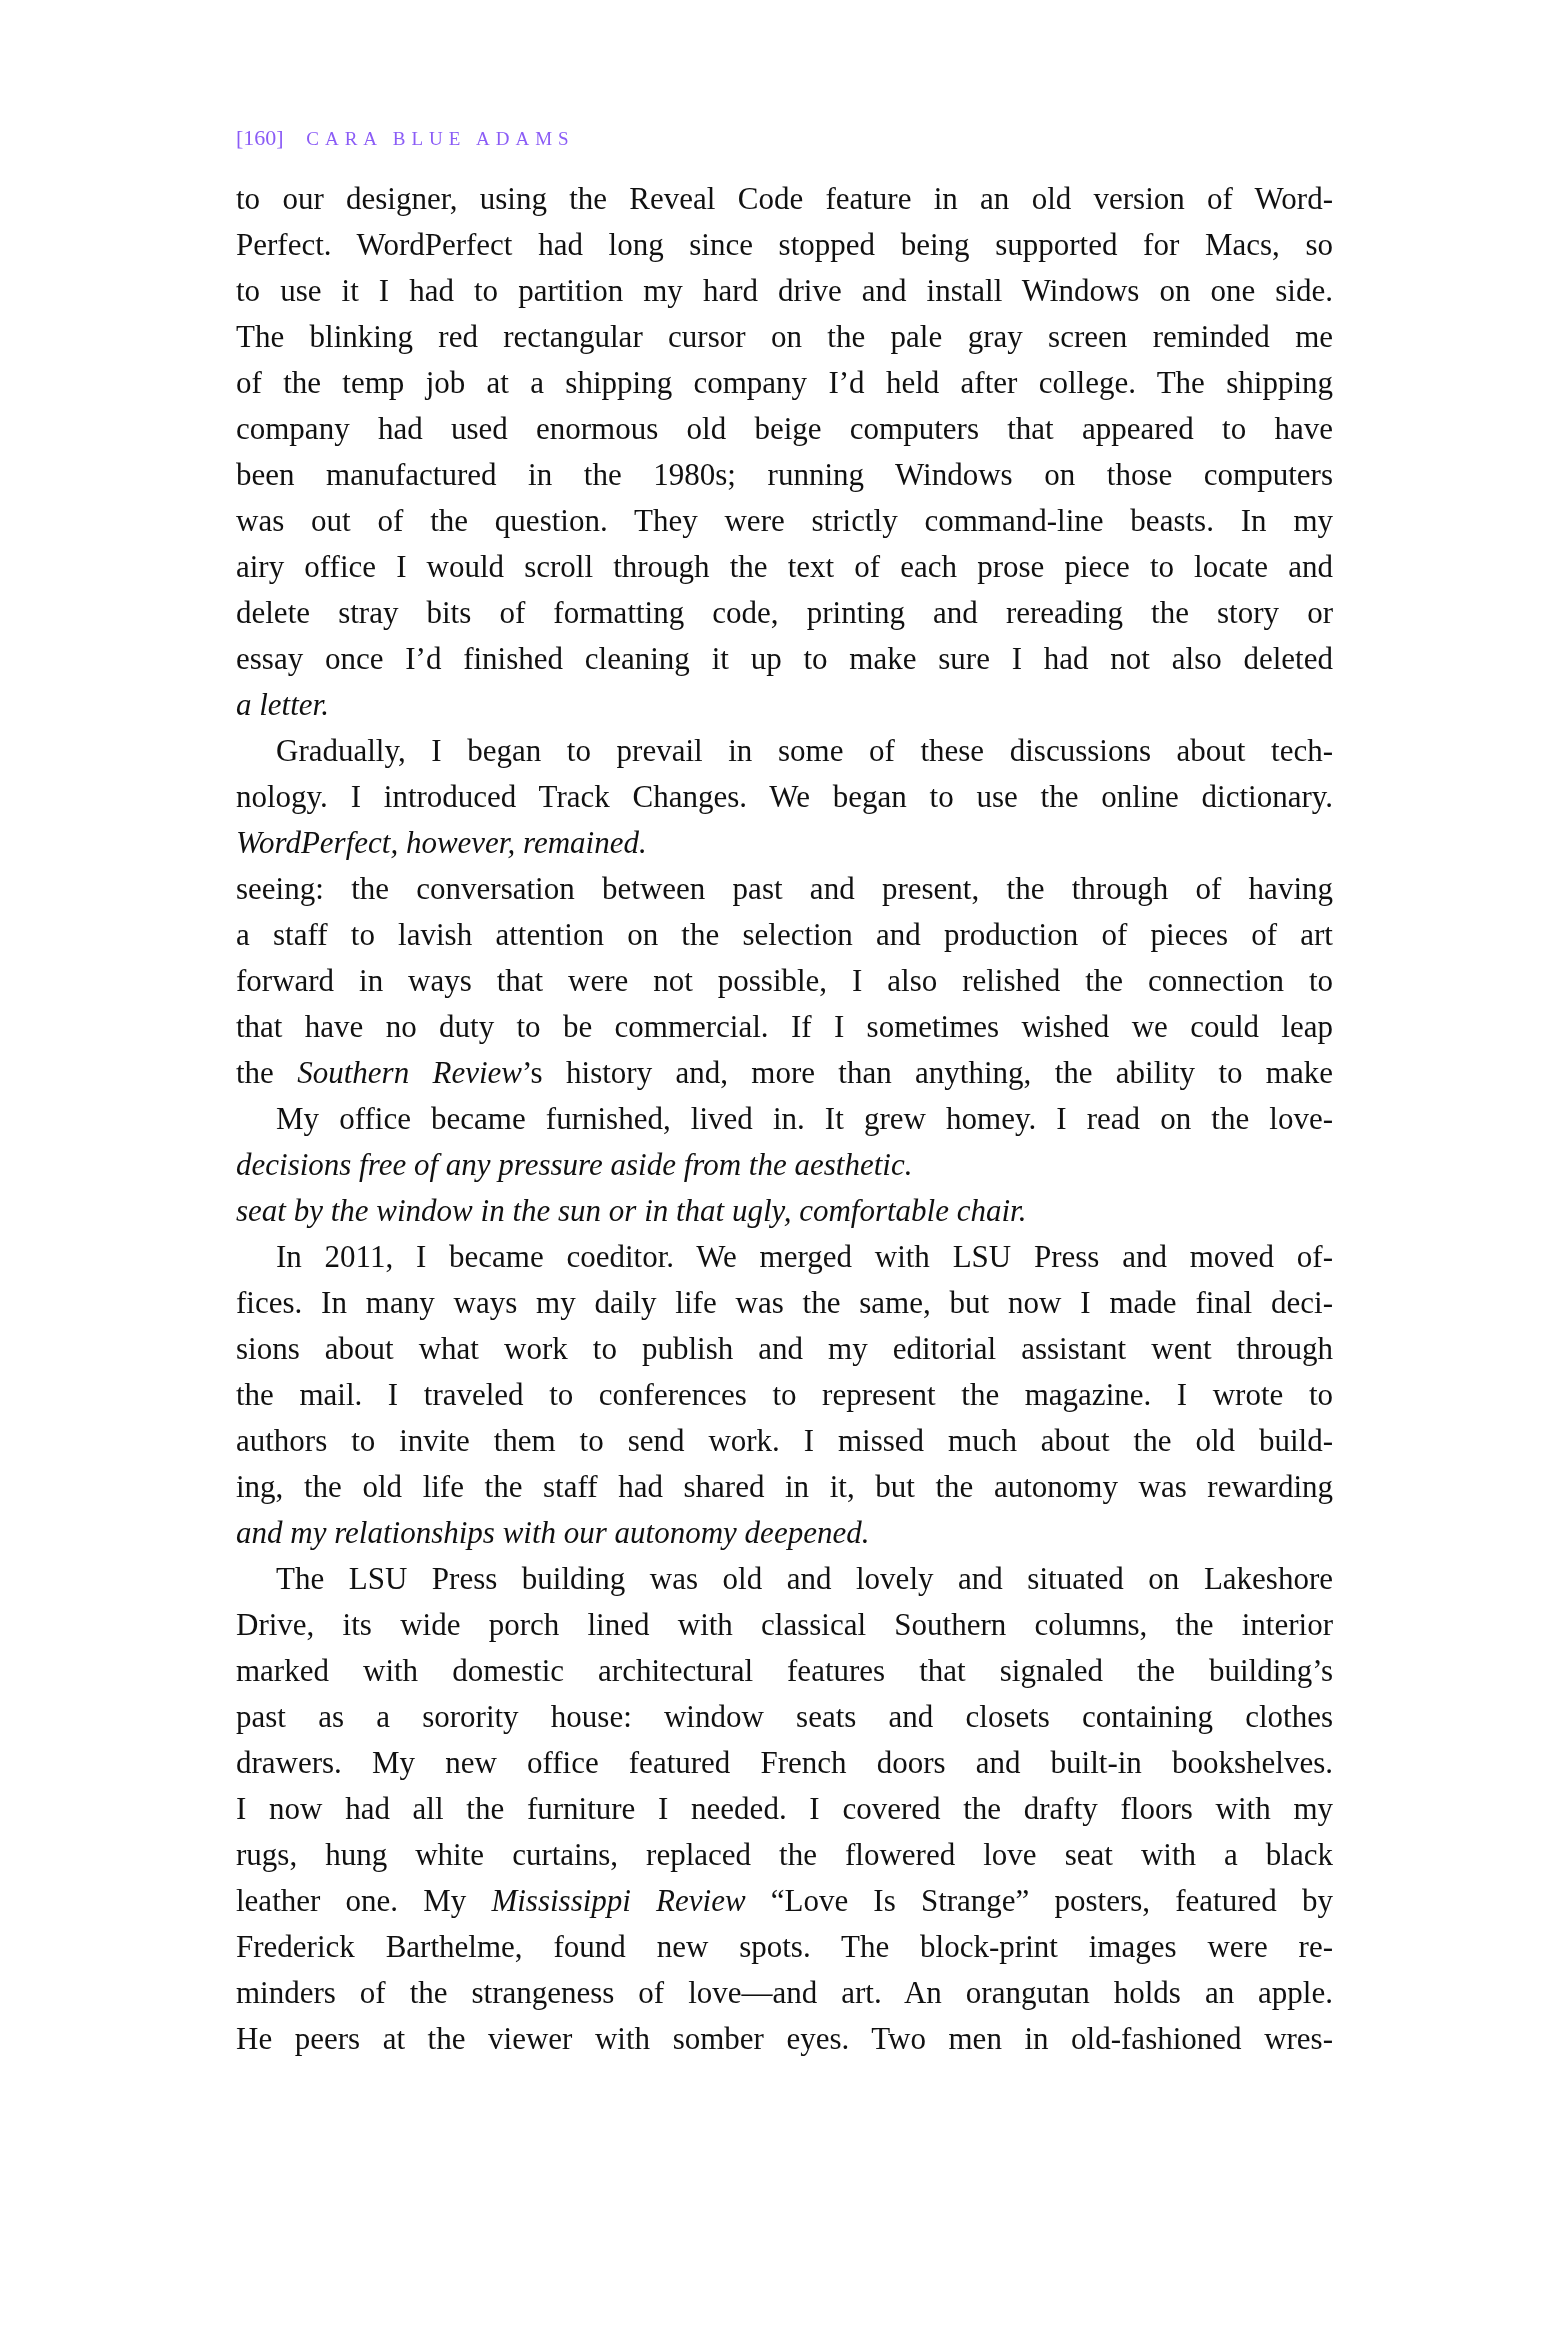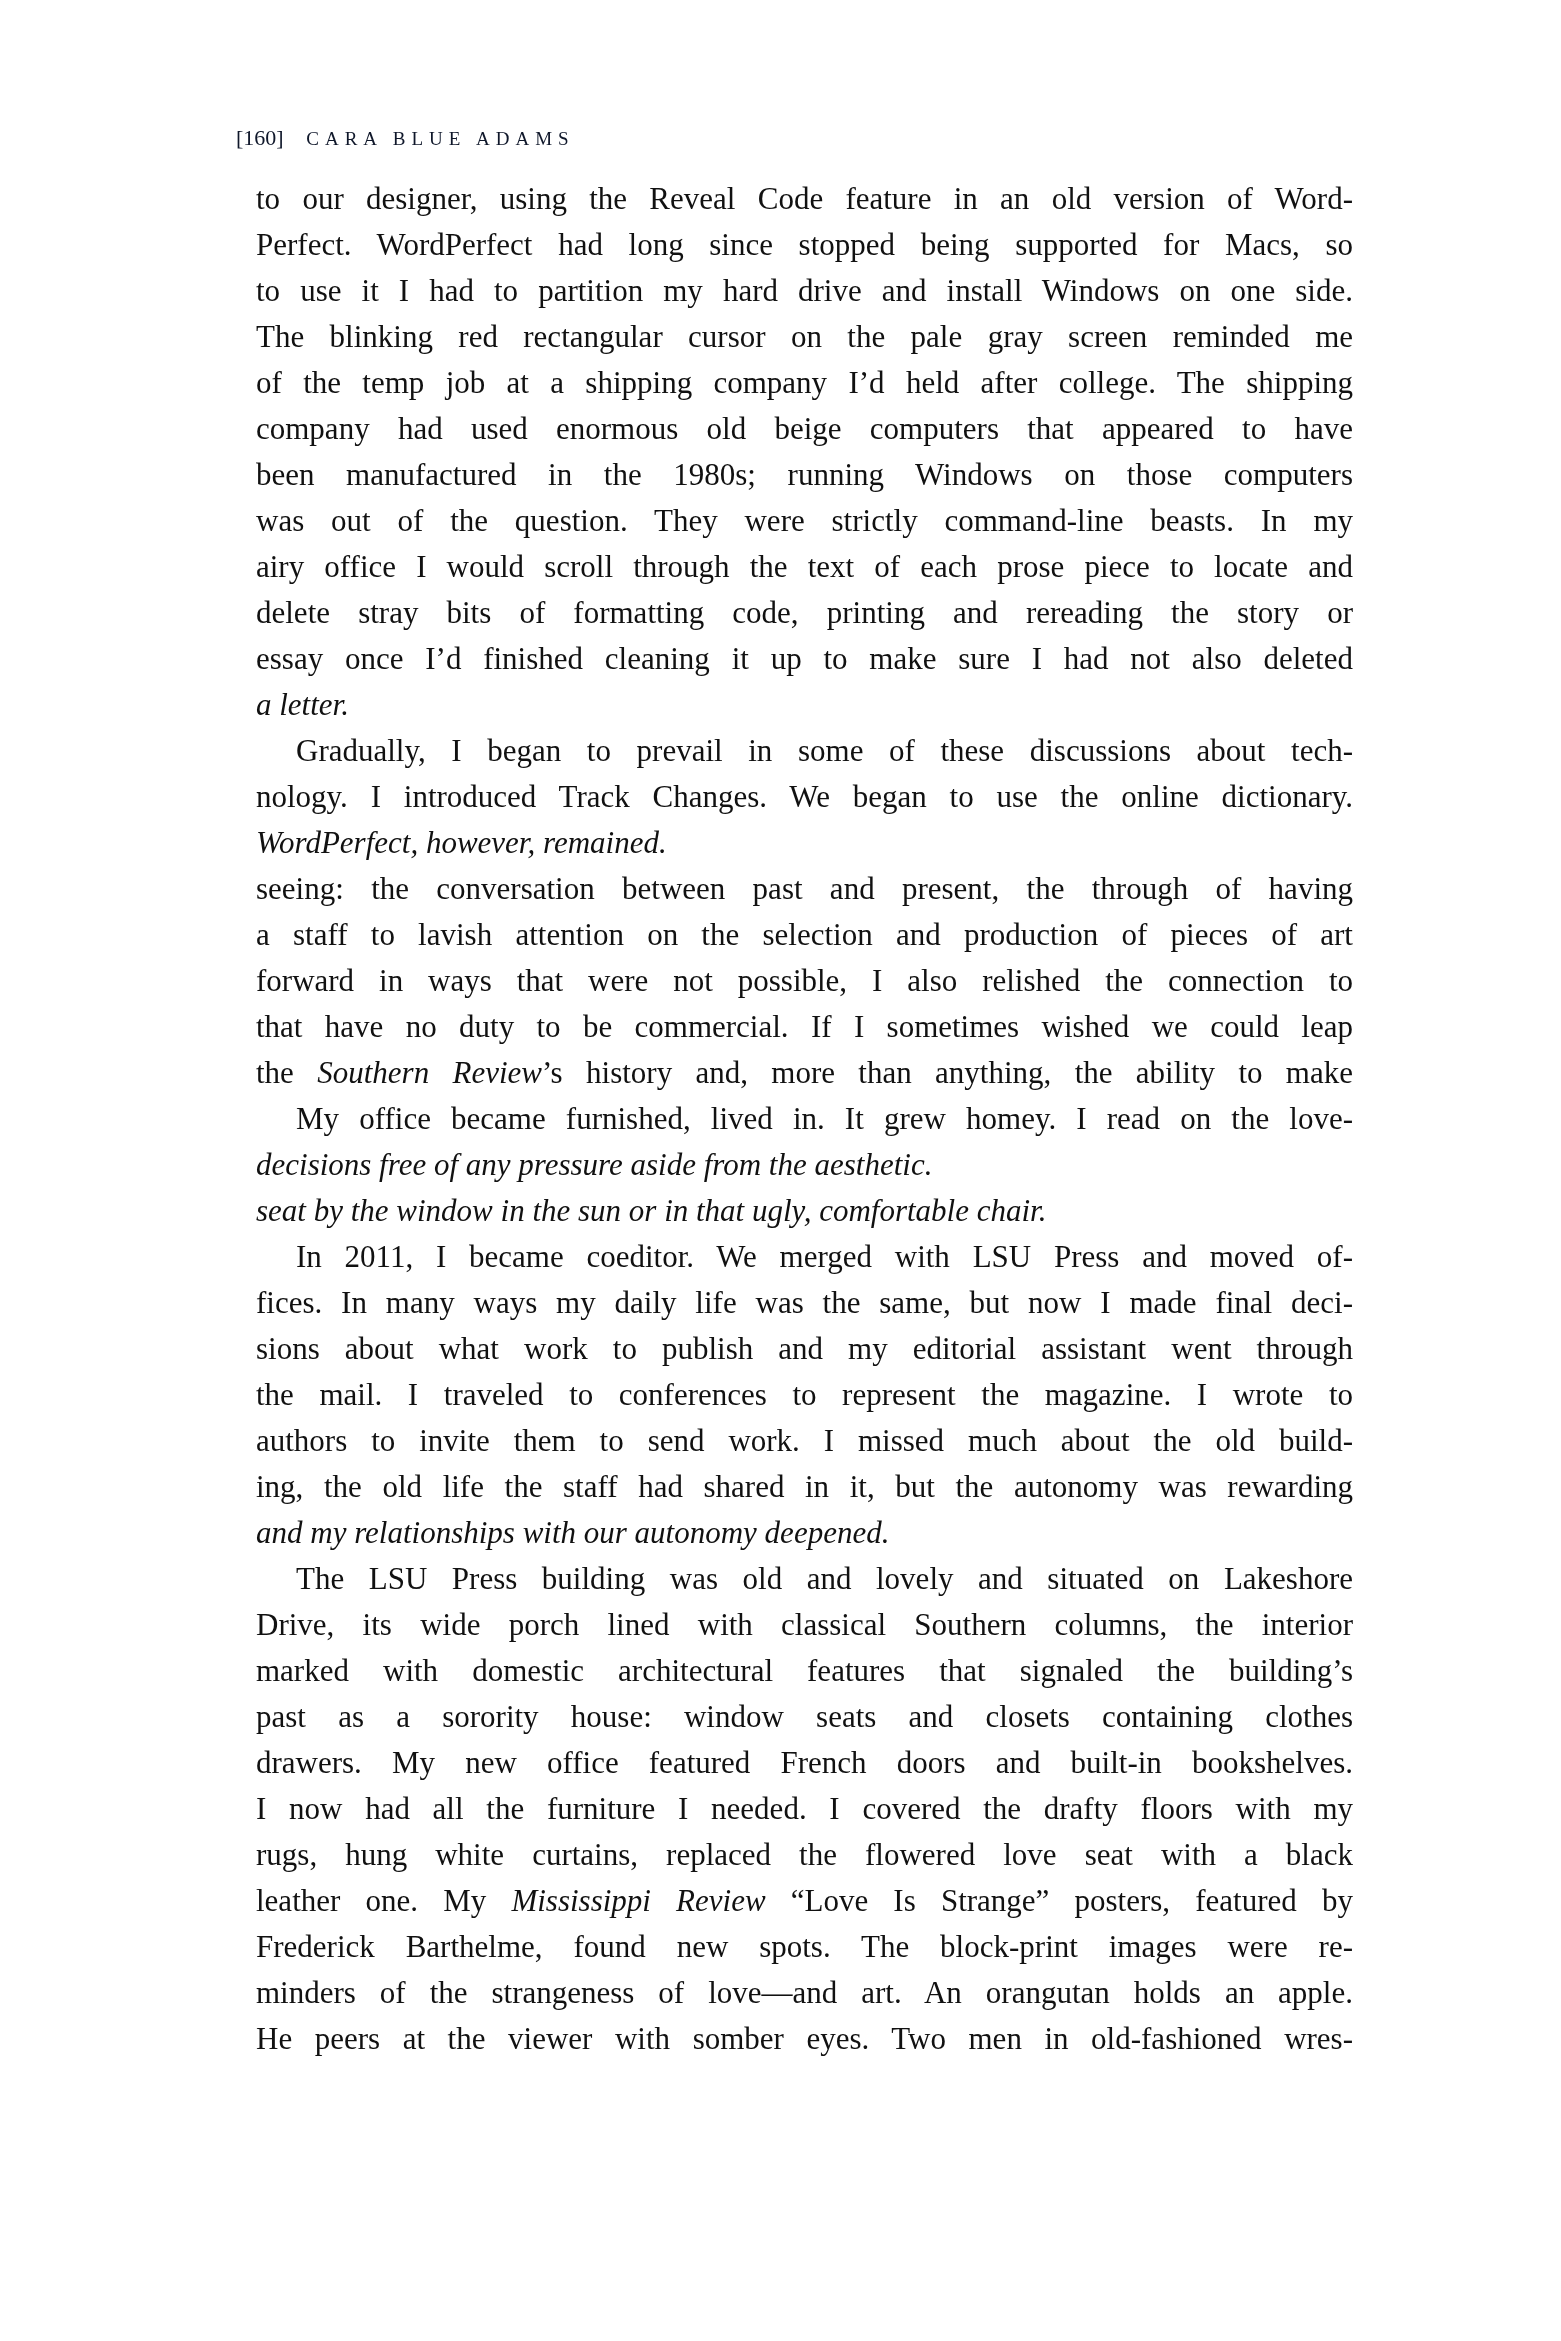--- a/index.html
+++ b/index.html
@@ -16,36 +16,35 @@
     font-family: "Liberation Serif", "DejaVu Serif", serif;
   }
   .running-head {
     position: absolute;
     left: 236px;
     top: 122px;
     height: 31px;
     line-height: 31px;
     white-space: nowrap;
     font-size: 22px;
-    color: #0f172a;
+    color: #8b5cf6;
   }
   .running-head .page-num {
     letter-spacing: 0px;
     margin-right: 22.6px;
   }
   .running-head .author {
     letter-spacing: 6px;
     font-size: 19px;
   }
   .body-text {
     position: absolute;
     left: 236px;
     top: 176px;
     width: 1097px;
-    margin-left: 20px;
   }
   .line {
     display: block;
     height: 46px;
     line-height: 46px;
     font-size: 31px;
     white-space: nowrap;
     text-align: justify;
     text-align-last: justify;
     overflow: visible;

